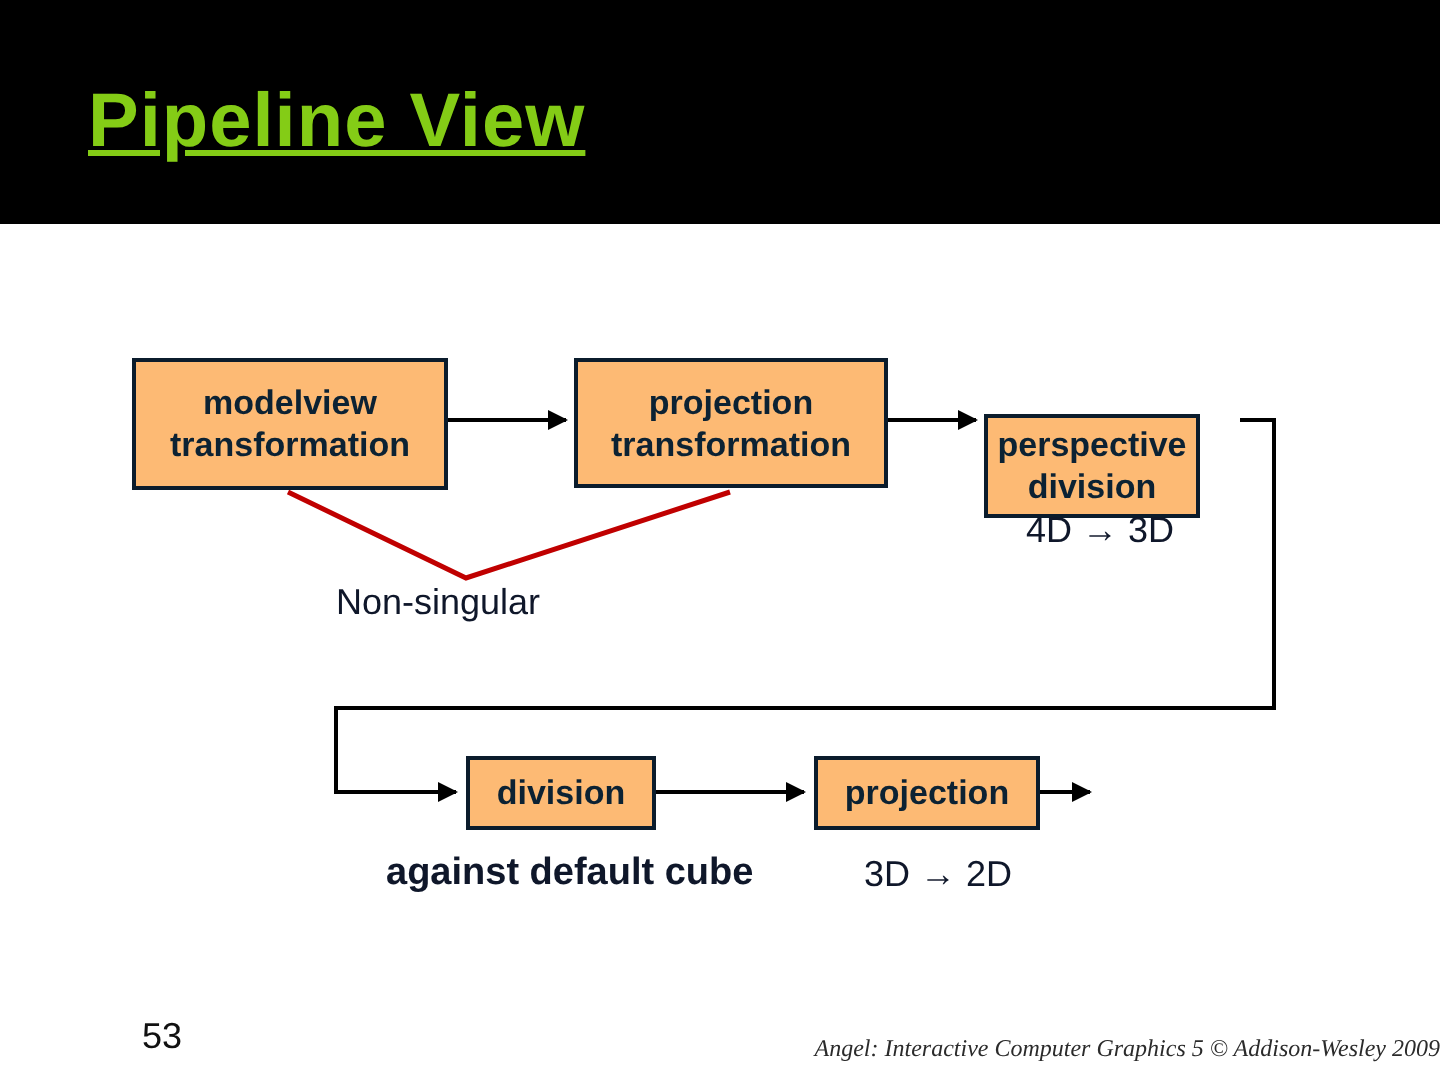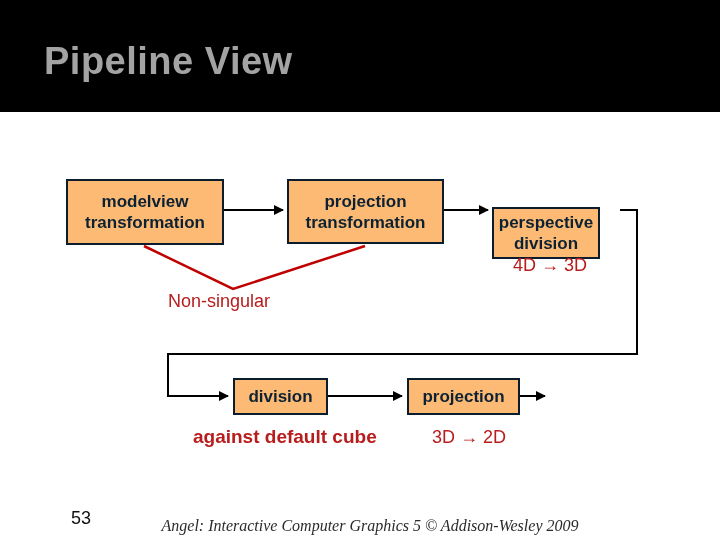--- a/index.html
+++ b/index.html
@@ -5,47 +5,48 @@
   html,body{margin:0;padding:0;background:#ffffff;}
   .slide{
     position:relative;width:720px;height:540px;background:#ffffff;overflow:hidden;
     font-family:"Liberation Sans",sans-serif;
   }
   .header-bar{
     position:absolute;left:0;top:0;width:720px;height:112px;background:#000000;
   }
   .slide-title{
     position:absolute;left:44px;top:42px;
-    font-size:38px;font-weight:bold;color:#a3a3a3;line-height:1;
+    font-size:38px;font-weight:bold;color:#84cc16;line-height:1;
     letter-spacing:0.5px;
+    text-decoration:underline;
   }
   .connector-layer{position:absolute;left:0;top:0;width:720px;height:540px;}
   .flow-box{
     position:absolute;box-sizing:border-box;
     background:#fdba74;border:2.5px solid #0B1C2C;
     display:flex;align-items:center;justify-content:center;text-align:center;
     color:#0C2233;font-weight:bold;font-size:17px;line-height:21px;
   }
   .flow-box .box-label{white-space:pre-line;}
   #box-modelview{left:66px;top:179px;width:158px;height:66px;}
   #box-projection-transformation{left:287px;top:179px;width:157px;height:65px;}
   #box-perspective-division{left:492px;top:179px;width:108px;height:52px;margin-top:28px;}
   #box-clipping{left:233px;top:378px;width:95px;height:37px;}
   #box-projection{left:407px;top:378px;width:113px;height:37px;}
-  .diagram-label{position:absolute;color:#b91c1c;line-height:1.1;}
+  .diagram-label{position:absolute;color:#0f172a;line-height:1.1;}
   #label-4d-3d{left:513px;top:256px;font-size:18px;}
   #label-non-singular{left:168px;top:292px;font-size:18px;}
   #label-against-default-cube{left:193px;top:427px;font-size:19px;font-weight:bold;}
   #label-3d-2d{left:432px;top:428px;font-size:18px;}
   .page-number{
     position:absolute;left:71px;top:508px;font-size:18px;color:#111111;text-align:right;
   }
   .footer-credit{
-    position:absolute;left:20px;right:0;top:517px;text-align:center;
-    font-size:16px;font-style:italic;color:#2b2b2b;
+    position:absolute;left:20px;right:0;top:517px;text-align:right;
+    font-size:12px;font-style:italic;color:#2b2b2b;
     font-family:"Liberation Serif",serif;
   }
 </style>
 </head>
 <body>
 
 <div class="slide">
 
   <div class="header-bar">
     <div class="slide-title">Pipeline View</div>

